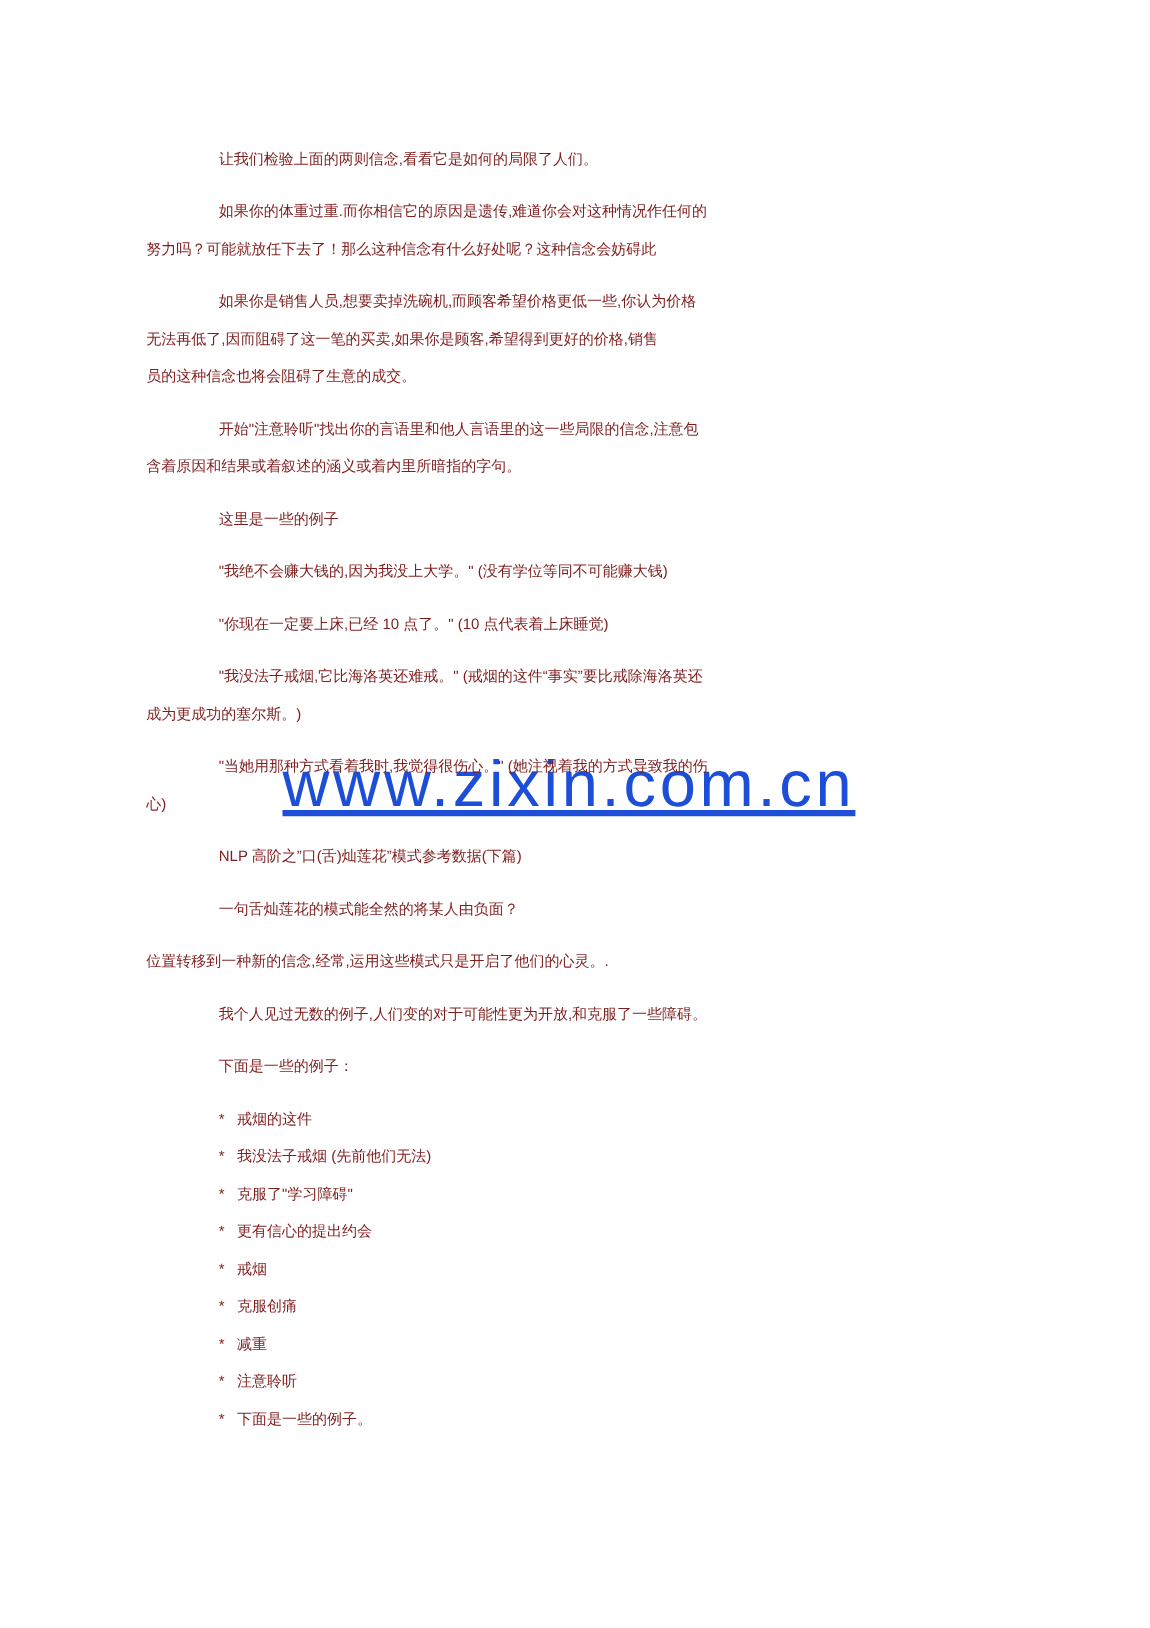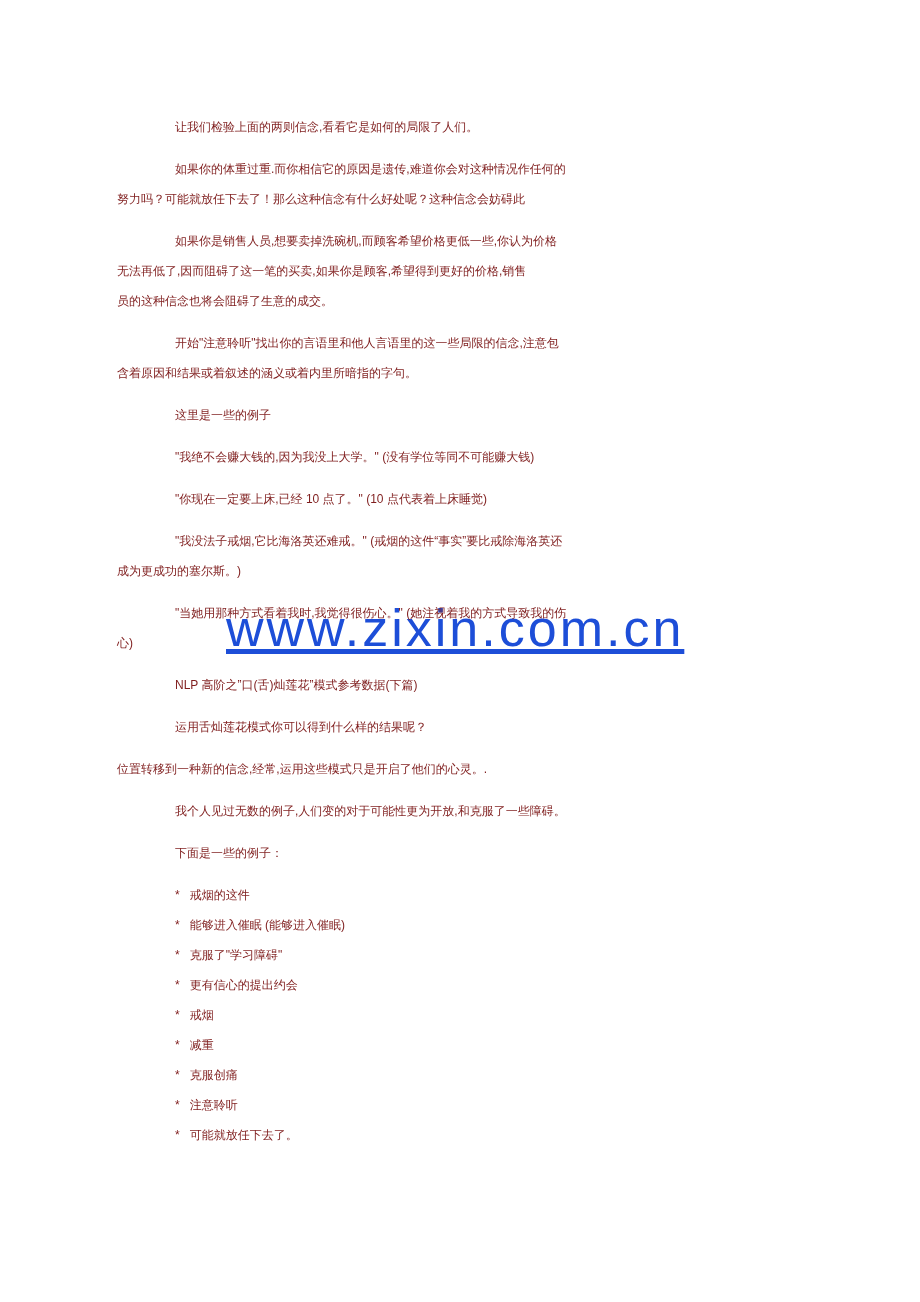--- a/index.html
+++ b/index.html
@@ -90,35 +90,35 @@
       <div class="line">成为更成功的塞尔斯。)</div>
     </div>
     <div class="block">
       <div class="line indent">"当她用那种方式看着我时,我觉得很伤心。" (她注视着我的方式导致我的伤</div>
       <div class="line">心)</div>
     </div>
     <div class="block">
       <div class="line indent">NLP 高阶之”口(舌)灿莲花”模式参考数据(下篇)</div>
     </div>
     <div class="block">
-      <div class="line indent">运用舌灿莲花模式你可以得到什么样的结果呢？</div>
+      <div class="line indent">一句舌灿莲花的模式能全然的将某人由负面？</div>
     </div>
     <div class="block">
       <div class="line">位置转移到一种新的信念,经常,运用这些模式只是开启了他们的心灵。.</div>
     </div>
     <div class="block">
       <div class="line indent">我个人见过无数的例子,人们变的对于可能性更为开放,和克服了一些障碍。</div>
     </div>
     <div class="block">
       <div class="line indent">下面是一些的例子：</div>
     </div>
     <div class="block list">
       <div class="line"><span class="bullet">*</span><span>戒烟的这件</span></div>
-      <div class="line"><span class="bullet">*</span><span>能够进入催眠 (能够进入催眠)</span></div>
+      <div class="line"><span class="bullet">*</span><span>我没法子戒烟 (先前他们无法)</span></div>
       <div class="line"><span class="bullet">*</span><span>克服了"学习障碍"</span></div>
       <div class="line"><span class="bullet">*</span><span>更有信心的提出约会</span></div>
       <div class="line"><span class="bullet">*</span><span>戒烟</span></div>
+      <div class="line"><span class="bullet">*</span><span>克服创痛</span></div>
       <div class="line"><span class="bullet">*</span><span>减重</span></div>
-      <div class="line"><span class="bullet">*</span><span>克服创痛</span></div>
       <div class="line"><span class="bullet">*</span><span>注意聆听</span></div>
-      <div class="line"><span class="bullet">*</span><span>可能就放任下去了。</span></div>
+      <div class="line"><span class="bullet">*</span><span>下面是一些的例子。</span></div>
     </div>
   </div>
 
 </body></html>

